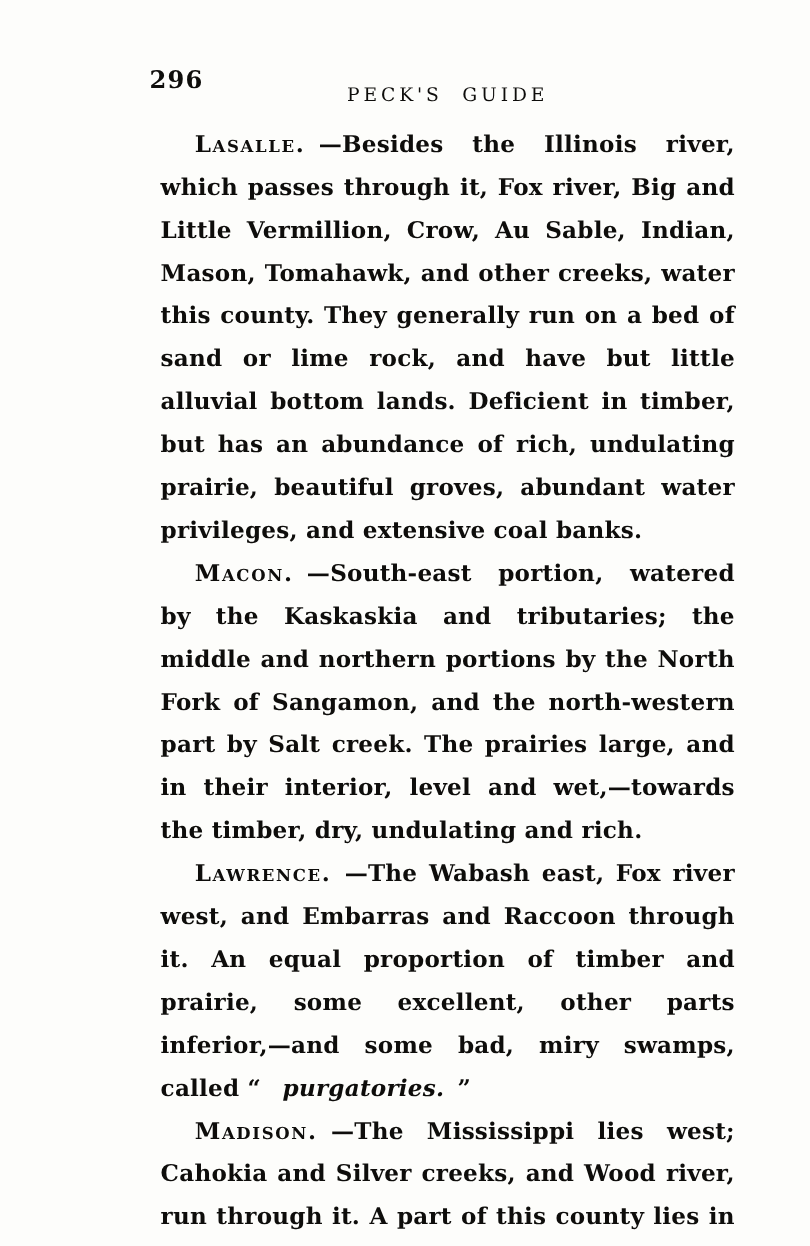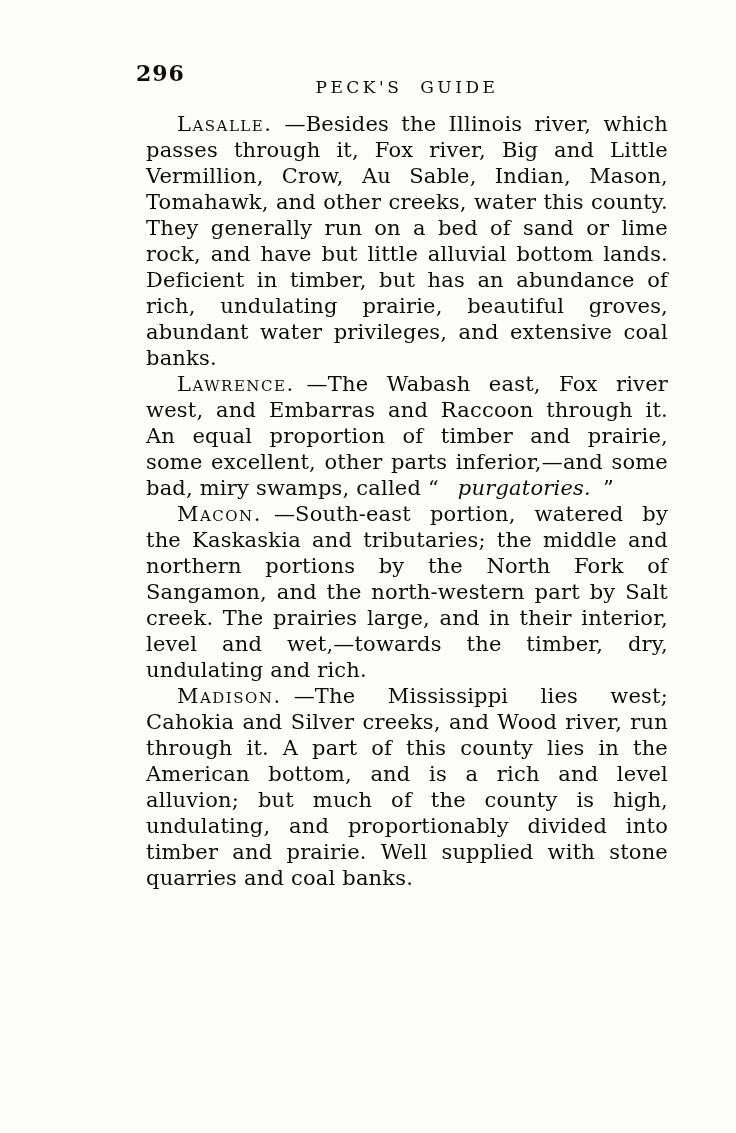--- a/index.html
+++ b/index.html
@@ -46,22 +46,22 @@
     position: absolute;
     left: 122px;
     top: 111px;
     width: 546px;
   }
   .text-block p {
     margin: 0;
     text-align: justify;
     text-indent: 19px;
     font-size: 21px;
-    line-height: 26px;
-    font-weight: 400;
+    line-height: 39px;
+    font-weight: 700;
     letter-spacing: 0.2px;
   }
   .sc {
     font-variant: small-caps;
     letter-spacing: 1.5px;
   }
   .it {
     font-style: italic;
   }
 </style>
@@ -72,22 +72,22 @@
 
   <header class="running-header">
     <span class="page-number">296</span>
     <span class="running-title">PECK'S GUIDE</span>
   </header>
 
   <main class="text-block">
 
     <p><span class="sc">Lasalle.</span><span>—Besides the Illinois river, which passes through it, Fox river, Big and Little Vermillion, Crow, Au Sable, Indian, Mason, Tomahawk, and other creeks, water this county.  They generally run on a bed of sand or lime rock, and have but little alluvial bottom lands.  Deficient in timber, but has an abundance of rich, undulating prairie, beautiful groves, abundant water privileges, and extensive coal banks.</span><span class="it"></span><span></span></p>
 
+    <p><span class="sc">Macon.</span><span>—South-east portion, watered by the Kaskaskia and tributaries; the middle and northern portions by the North Fork of Sangamon, and the north-western part by Salt creek.  The prairies large, and in their interior, level and wet,—towards the timber, dry, undulating and rich.</span><span class="it"></span><span></span></p>
+
     <p><span class="sc">Lawrence.</span><span>—The Wabash east, Fox river west, and Embarras and Raccoon through it.  An equal proportion of timber and prairie, some excellent, other parts inferior,—and some bad, miry swamps, called “ </span><span class="it">purgatories.</span><span>”</span></p>
-
-    <p><span class="sc">Macon.</span><span>—South-east portion, watered by the Kaskaskia and tributaries; the middle and northern portions by the North Fork of Sangamon, and the north-western part by Salt creek.  The prairies large, and in their interior, level and wet,—towards the timber, dry, undulating and rich.</span><span class="it"></span><span></span></p>
 
     <p><span class="sc">Madison.</span><span>—The Mississippi lies west; Cahokia and Silver creeks, and Wood river, run through it.  A part of this county lies in the American bottom, and is a rich and level alluvion; but much of the county is high, undulating, and proportionably divided into timber and prairie.  Well supplied with stone quarries and coal banks.</span><span class="it"></span><span></span></p>
 
 
   </main>
 
 </div>
 
 </body></html>

